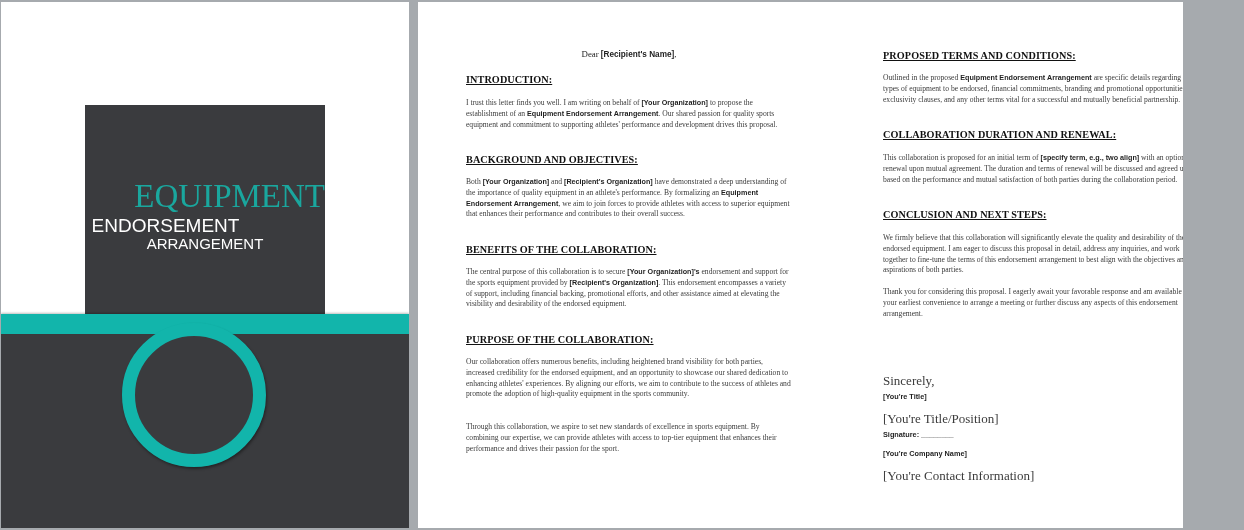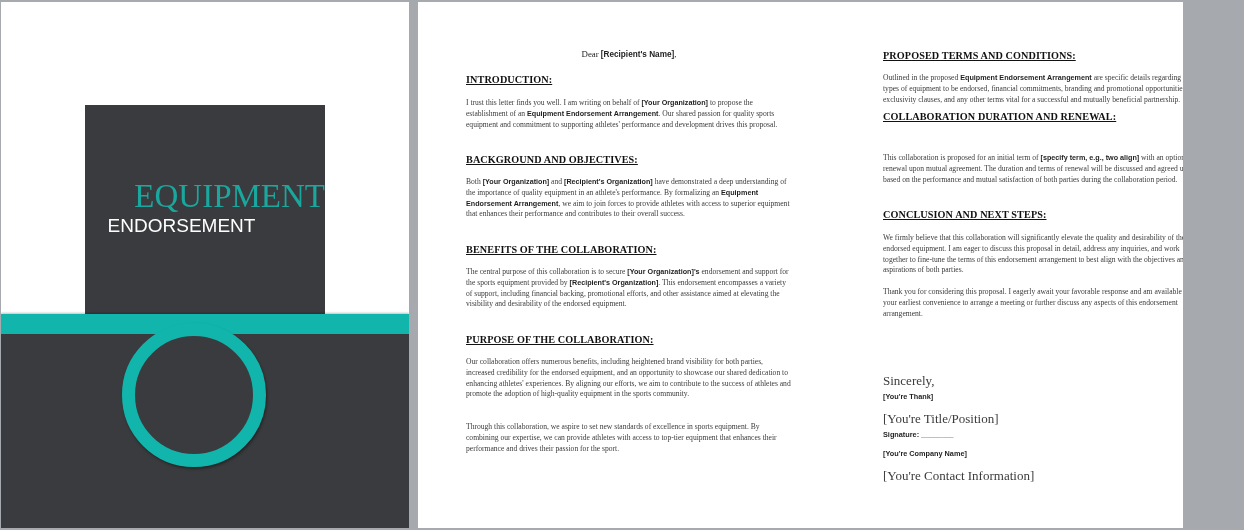--- a/index.html
+++ b/index.html
@@ -37,21 +37,21 @@
     border: 13px solid #12b5ab; border-radius: 50%;
     box-sizing: border-box;
     box-shadow: 1px 2px 3px rgba(0,0,0,0.4);
   }
   .cover-title-1 {
     position: absolute; left: 84px; top: 177px; width: 240px; text-align: right;
     font-family: "Liberation Serif", serif; font-size: 33px; color: #1aa79e;
     letter-spacing: 0px; line-height: 34px;
   }
   .cover-title-2 {
-    position: absolute; left: 84px; top: 213px; width: 193px; text-align: center;
+    position: absolute; left: 68px; top: 213px; width: 193px; text-align: center;
     font-family: "Liberation Sans", sans-serif; font-size: 19px; color: #ffffff;
     line-height: 22px;
   }
   .cover-title-3 {
     position: absolute; left: 84px; top: 233px; width: 240px; text-align: center;
     font-family: "Liberation Sans", sans-serif; font-size: 15px; color: #ffffff;
     line-height: 18px;
   }
 
   
@@ -80,20 +80,21 @@
 </head>
 <body>
 
 <div class="page" id="page1">
   <div class="cover-block"></div>
   <div class="cover-bottom"></div>
   <div class="cover-band"></div>
   <div class="cover-ring"></div>
   <div class="cover-title-1">EQUIPMENT</div>
   <div class="cover-title-2">ENDORSEMENT</div>
+  <div class="cover-title-3">ARRANGEMENT</div>
 </div>
 
 <div class="page" id="page2">
   <div class="content">
     <div class="salutation">
       <span>Dear </span><b style="font-family:'Liberation Sans',sans-serif;font-size:8.2px;">[Recipient's  Name]</b><span>,</span>
     </div>
 
     <div class="heading" style="top:72px">INTRODUCTION:</div>
     <div class="para" style="top:96px"><span>I trust this letter finds you well. I am writing on behalf of </span><b>[Your Organization]</b><span> to propose the establishment of an </span><b>Equipment Endorsement Arrangement</b><span>. Our shared passion for quality sports equipment and commitment to supporting athletes' performance and development drives this proposal.</span></div>
@@ -108,27 +109,27 @@
     <div class="para" style="top:355px"><span>Our collaboration offers numerous benefits, including heightened brand visibility for both parties, increased credibility for the endorsed equipment, and an opportunity to showcase our shared dedication to enhancing athletes' experiences. By aligning our efforts, we aim to contribute to the success of athletes and promote the adoption of high-quality equipment in the sports  community.</span></div>
     <div class="para" style="top:420px"><span>Through this collaboration, we aspire to set new standards  of excellence in sports equipment. By combining our expertise, we can provide athletes with access to top-tier equipment that enhances their performance and drives their passion  for the sport.</span></div>
   </div>
 </div>
 
 <div class="page" id="page3">
   <div class="content">
     <div class="heading" style="top:48px">PROPOSED TERMS AND CONDITIONS:</div>
     <div class="para" style="top:71px"><span>Outlined in the proposed  </span><b>Equipment Endorsement Arrangement</b><span> are specific details regarding the types of equipment to be endorsed,  financial commitments, branding and promotional opportunities,  exclusivity clauses, and any other terms vital for a successful and mutually beneficial partnership.</span></div>
 
-    <div class="heading" style="top:109px">COLLABORATION DURATION AND RENEWAL:</div>
+    <div class="heading" style="top:127px">COLLABORATION DURATION AND RENEWAL:</div>
     <div class="para" style="top:151px"><span>This collaboration is proposed  for an initial term of </span><b>[specify term, e.g., two align]</b><span> with an option for renewal upon  mutual agreement. The duration and terms of renewal will be discussed  and agreed upon based on the performance and mutual satisfaction of both parties during the collaboration period.</span></div>
 
     <div class="heading" style="top:207px">CONCLUSION AND NEXT STEPS:</div>
     <div class="para" style="top:231px"><span>We firmly believe that this collaboration will significantly elevate the quality and desirability  of the endorsed  equipment. I am eager to discuss this proposal  in detail, address  any inquiries,  and work together to fine-tune the terms of this endorsement arrangement to best align with the objectives and aspirations  of both parties.</span></div>
     <div class="para" style="top:285px"><span>Thank you for considering  this proposal.  I eagerly await your favorable response  and am available at your earliest  convenience to arrange a meeting or further discuss  any aspects of this endorsement  arrangement.</span></div>
 
     <div class="sig-line" style="top:371px">Sincerely,</div>
-    <div class="sig-line bold" style="top:390px">[You're Thank]</div>
+    <div class="sig-line bold" style="top:390px">[You're Title]</div>
     <div class="sig-line" style="top:409px">[You're Title/Position]</div>
     <div class="sig-line bold" style="top:428px">Signature: ________</div>
     <div class="sig-line bold" style="top:447px">[You're Company Name]</div>
     <div class="sig-line" style="top:466px">[You're Contact Information]</div>
   </div>
 </div>
 
 </body></html>

